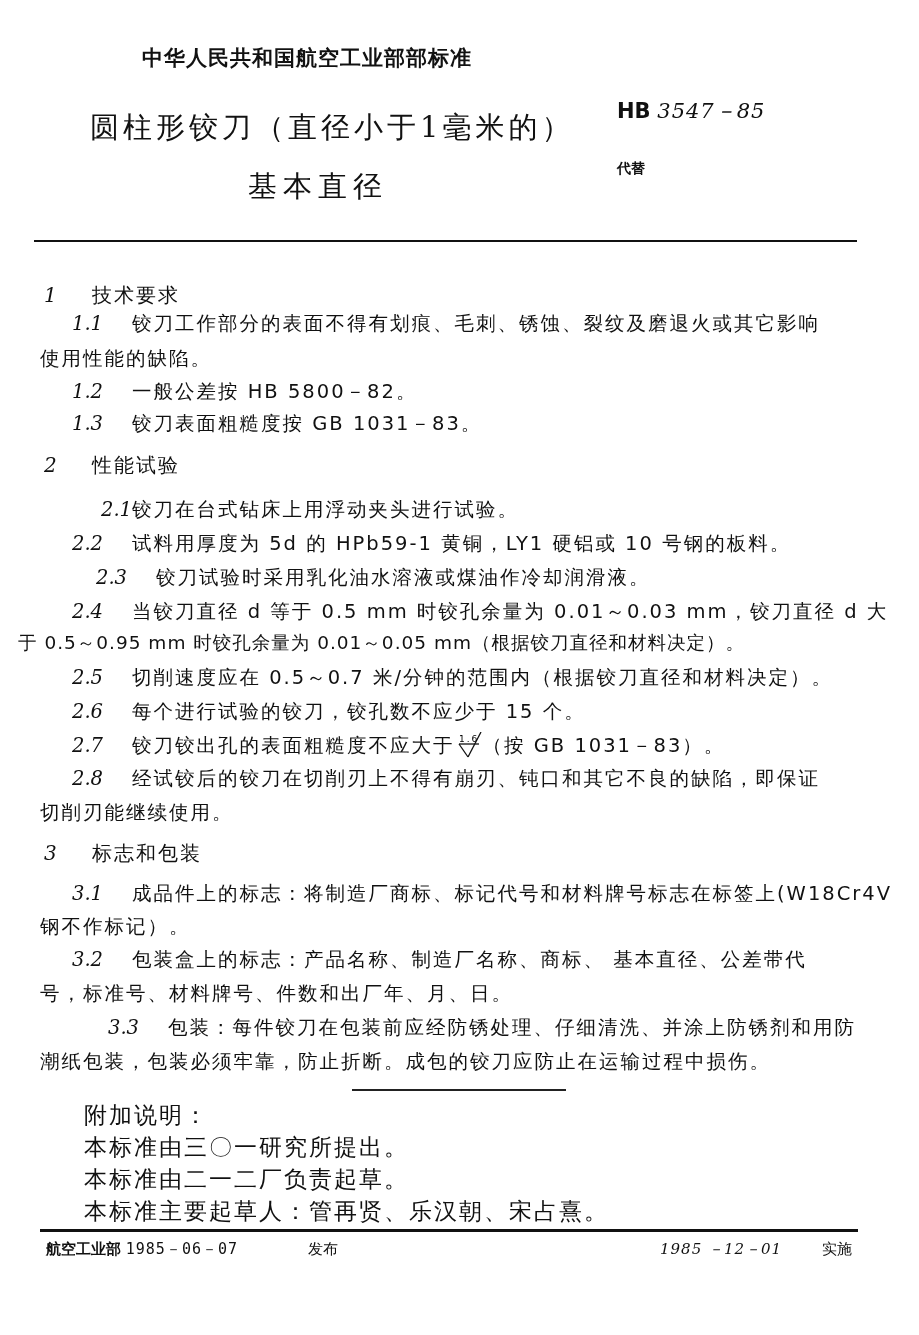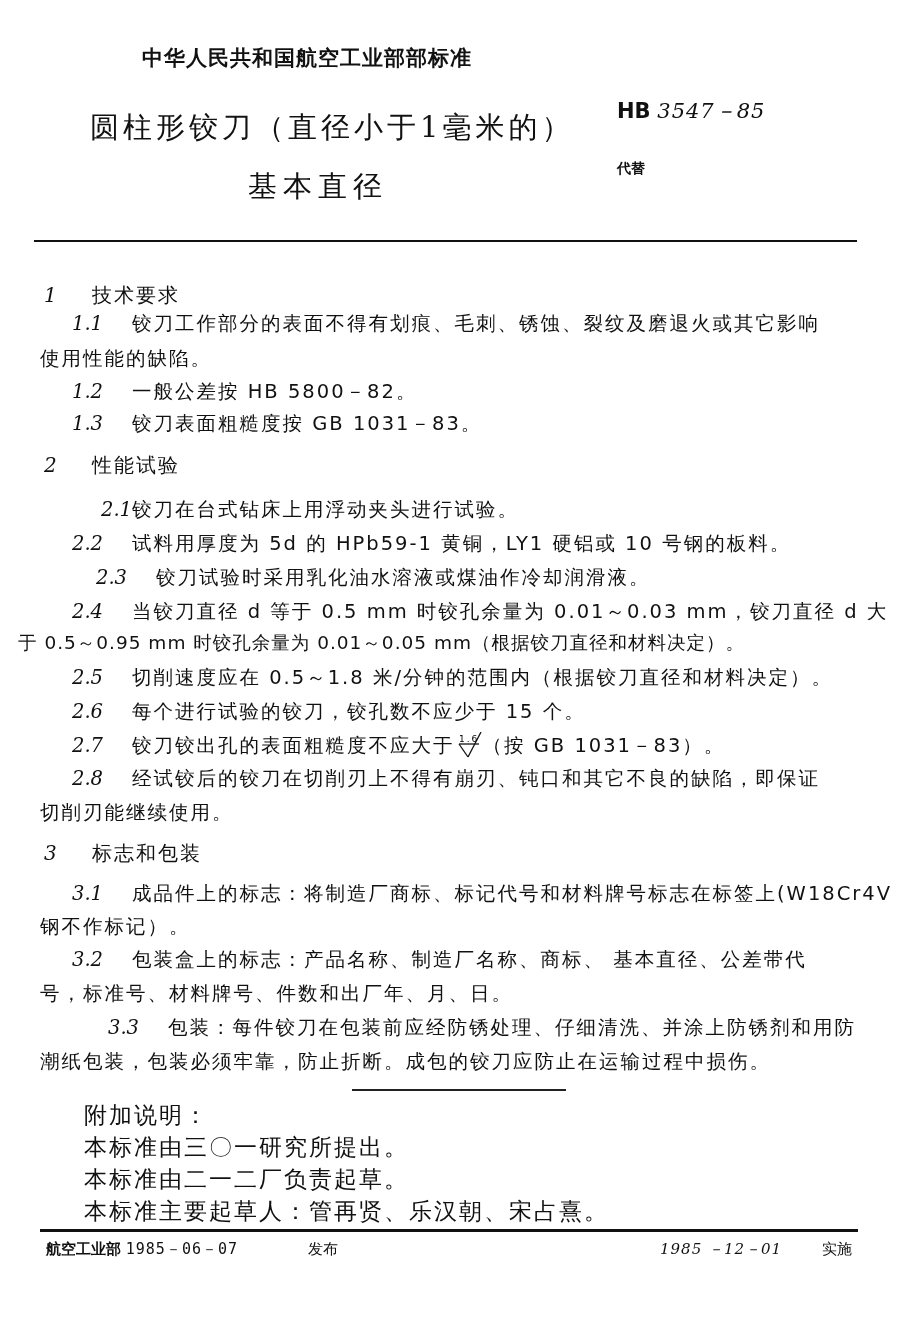--- a/index.html
+++ b/index.html
@@ -77,21 +77,21 @@
   <span class="num-lbl item-num">2.2</span><span>试料用厚度为 5d 的 HPb59-1 黄铜，LY1 硬铝或 10 号钢的板料。</span>
 </div>
 <div class="abs body-text" style="left:72px; top:564px;margin-left:24px;">
   <span class="num-lbl item-num">2.3</span><span>铰刀试验时采用乳化油水溶液或煤油作冷却润滑液。</span>
 </div>
 <div class="abs body-text" style="left:72px; top:598px;">
   <span class="num-lbl item-num">2.4</span><span>当铰刀直径 d 等于 0.5 mm 时铰孔余量为 0.01～0.03 mm，铰刀直径 d 大</span>
 </div>
 <div class="abs body-text" style="left:18px; top:630px; font-size:18.5px; letter-spacing:1px;">于 0.5～0.95 mm 时铰孔余量为 0.01～0.05 mm（根据铰刀直径和材料决定）。</div>
 <div class="abs body-text" style="left:72px; top:664px;">
-  <span class="num-lbl item-num">2.5</span><span>切削速度应在 0.5～1.8 米/分钟的范围内（根据铰刀直径和材料决定）。</span>
+  <span class="num-lbl item-num">2.5</span><span>切削速度应在 0.5～0.7 米/分钟的范围内（根据铰刀直径和材料决定）。</span>
 </div>
 <div class="abs body-text" style="left:72px; top:698px;">
   <span class="num-lbl item-num">2.6</span><span>每个进行试验的铰刀，铰孔数不应少于 15 个。</span>
 </div>
 <div class="abs body-text" style="left:72px; top:732px;">
   <span class="num-lbl item-num">2.7</span><span>铰刀铰出孔的表面粗糙度不应大于</span><span class="rough"><svg width="28" height="26" viewBox="0 0 28 26">
         <line x1="4" y1="12" x2="24" y2="12" stroke="#111" stroke-width="1.3"></line>
         <line x1="4" y1="12" x2="13" y2="25" stroke="#111" stroke-width="1.3"></line>
         <line x1="13" y1="25" x2="26" y2="0" stroke="#111" stroke-width="1.3"></line>
         <text x="4" y="10" font-size="9" font-family="DejaVu Sans, sans-serif">1.6</text>

